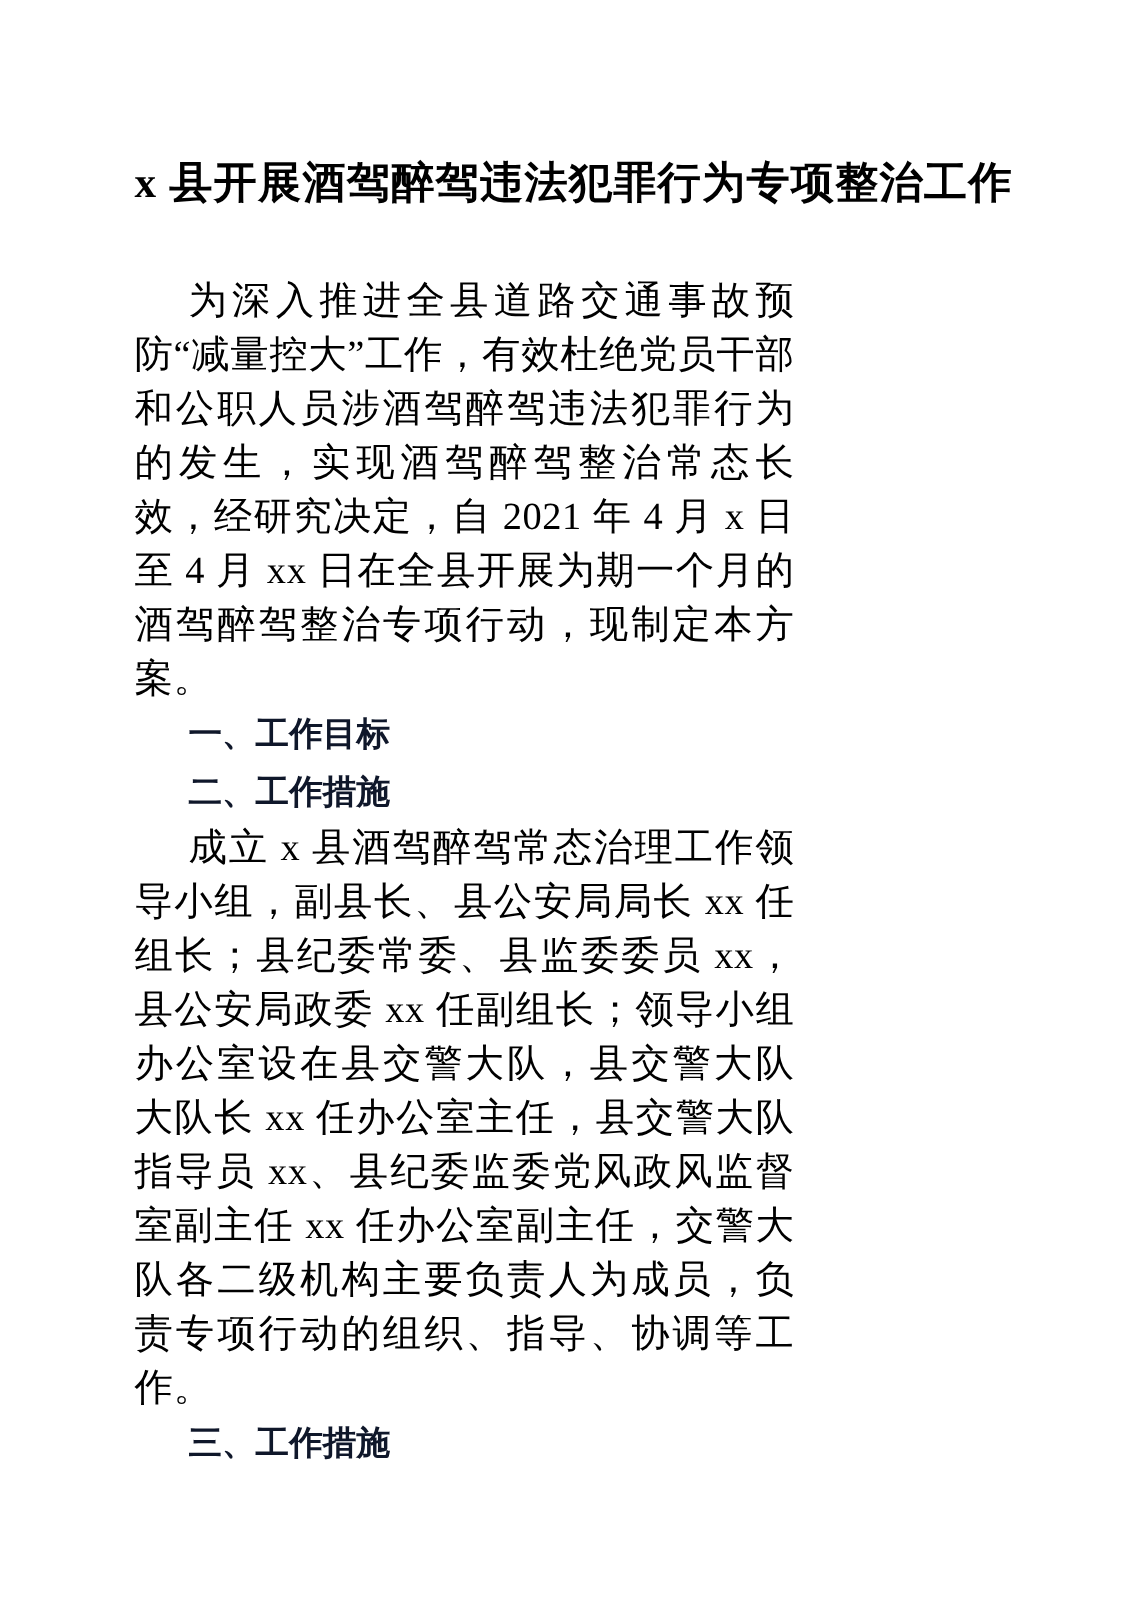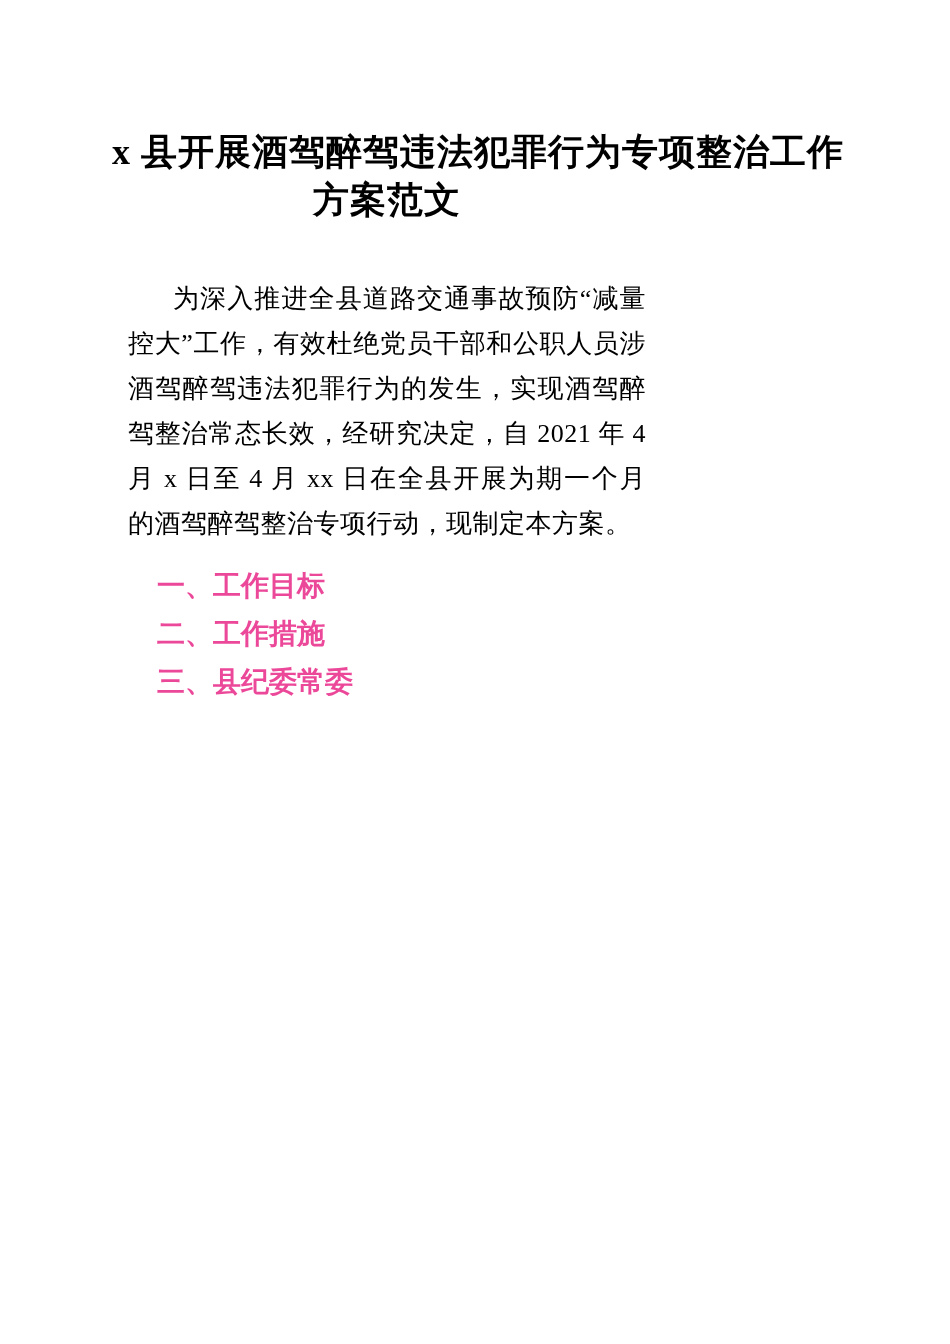--- a/index.html
+++ b/index.html
@@ -29,54 +29,54 @@
     text-align: center;
     color: #000000;
     margin: 0 0 52px 0;
   }
   .doc-title .title-line {
     display: block;
     white-space: nowrap;
   }
   .body-para {
     font-family: "Liberation Serif", "DejaVu Serif", serif;
-    font-size: 26px;
+    font-size: 32px;
     line-height: 45px;
     text-align: justify;
     text-justify: inter-ideograph;
     text-indent: 45px;
     letter-spacing: 0.5px;
-    margin: 16px;
+    margin: 0;
     color: #000000;
   }
   .section-heading {
     font-family: "Liberation Sans", "DejaVu Sans", sans-serif;
     font-weight: 700;
     font-size: 28px;
     line-height: 48px;
     text-indent: 45px;
     margin: 0;
-    color: #ec4899;
+    color: #0f172a;
   }
 </style>
 </head>
 <body>
 
 <div class="page">
   <div class="content">
 
     <h1 class="doc-title">
       <span class="title-line">x 县开展酒驾醉驾违法犯罪行为专项整治工作</span>
-      <span class="title-line">方案范文</span>
     </h1>
 
     <p class="body-para">为深入推进全县道路交通事故预防“减量控大”工作，有效杜绝党员干部和公职人员涉酒驾醉驾违法犯罪行为的发生，实现酒驾醉驾整治常态长效，经研究决定，自 2021 年 4 月 x 日至 4 月 xx 日在全县开展为期一个月的酒驾醉驾整治专项行动，现制定本方案。</p>
 
     <h2 class="section-heading">一、工作目标</h2>
 
 
     <h2 class="section-heading">二、工作措施</h2>
 
+    <p class="body-para">成立 x 县酒驾醉驾常态治理工作领导小组，副县长、县公安局局长 xx 任组长；县纪委常委、县监委委员 xx，县公安局政委 xx 任副组长；领导小组办公室设在县交警大队，县交警大队大队长 xx 任办公室主任，县交警大队指导员 xx、县纪委监委党风政风监督室副主任 xx 任办公室副主任，交警大队各二级机构主要负责人为成员，负责专项行动的组织、指导、协调等工作。</p>
 
-    <h2 class="section-heading">三、县纪委常委</h2>
+    <h2 class="section-heading">三、工作措施</h2>
 
   </div>
 </div>
 
 </body></html>

